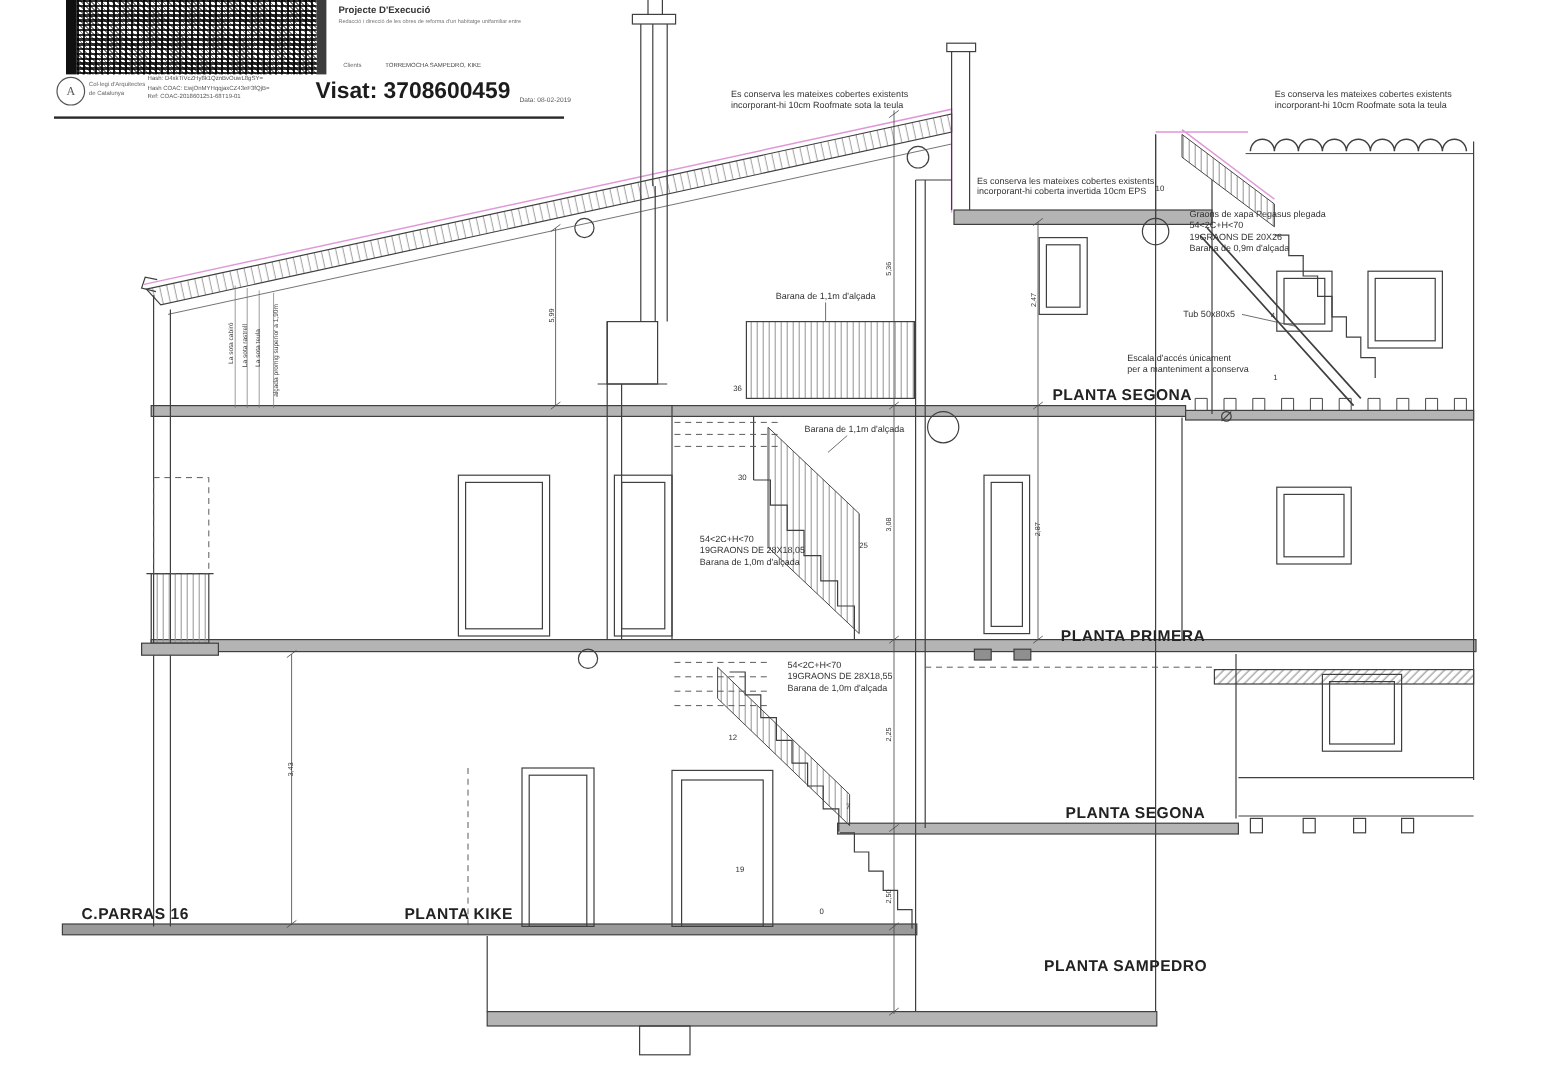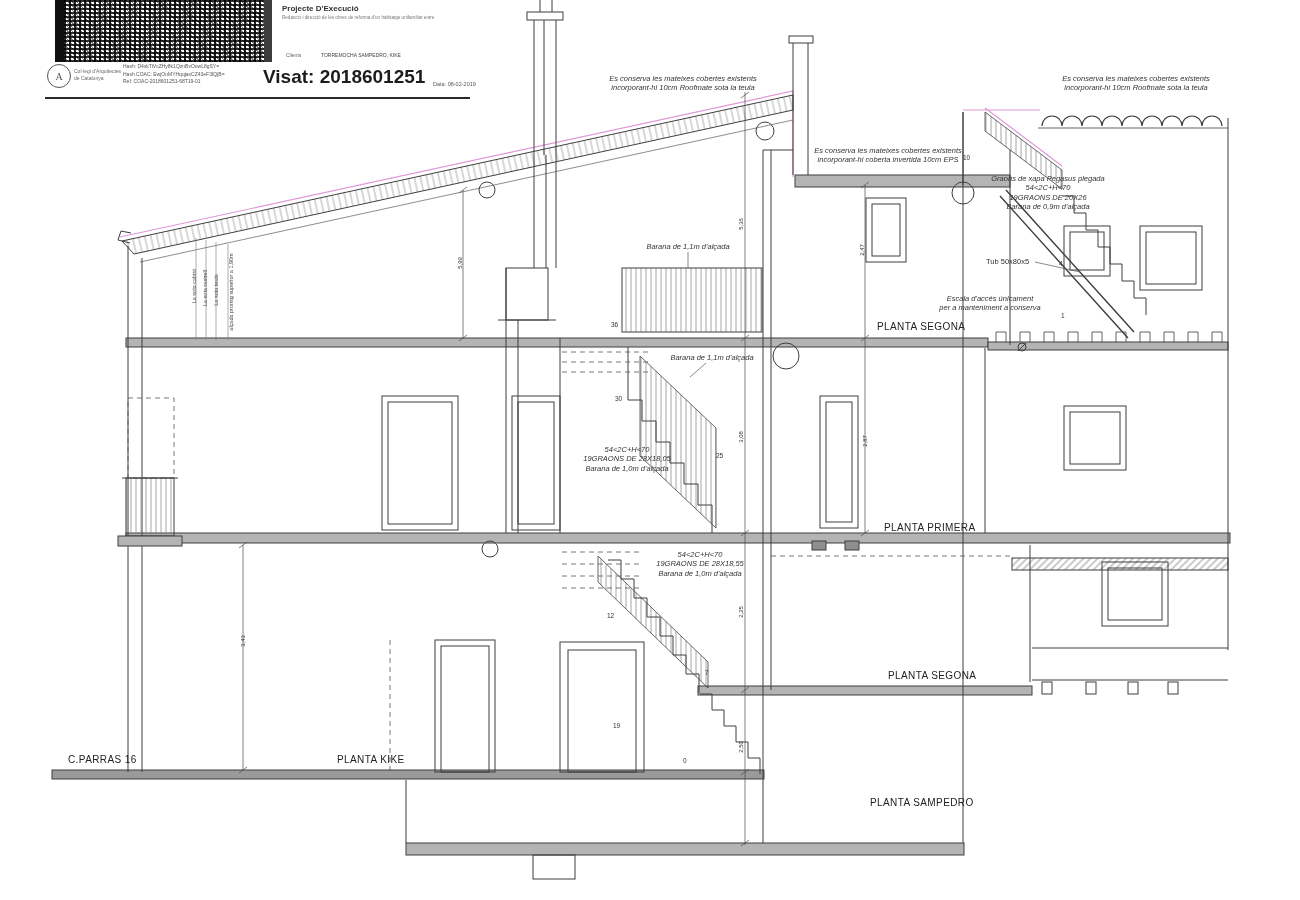--- a/index.html
+++ b/index.html
@@ -1,21 +1,21 @@
 <!DOCTYPE html>
 <html><head>
 <meta charset="utf-8">
 <style>
   html,body{margin:0;padding:0;background:#fff;}
   .sheet{position:relative;width:1300px;height:900px;background:#fff;overflow:hidden;
          font-family:"Liberation Sans",sans-serif;color:#2e2e2e;}
   svg{position:absolute;left:0;top:0;}
   .lbl{position:absolute;font-size:7.5px;line-height:1.25;color:#333;white-space:pre-line;}
-  .ctr{transform:translateX(-50%);text-align:center;font-style:italic;}
-  .flr{font-weight:normal;font-size:10px;letter-spacing:.4px;color:#222;white-space:nowrap;}
+  .ctr{transform:translateX(-50%);}
+  .flr{font-weight:bold;font-size:13px;letter-spacing:.4px;color:#222;white-space:nowrap;}
   .num{font-size:6.5px;color:#333;}
   .dim{font-size:6px;color:#333;transform:translate(-50%,-50%) rotate(-90deg);white-space:nowrap;}
   .rot{font-size:5.5px;color:#444;transform:translate(-50%,-50%) rotate(-90deg);white-space:nowrap;}
   
   .stamp{position:absolute;left:45px;top:0;width:425px;height:97px;border-bottom:2px solid #2a2a2a;}
   .qr{position:absolute;left:10px;top:0;width:200px;height:62px;background-color:#fff;
       border-left:9px solid #101010;border-right:8px solid #3c3c3c;
       background-image:
         repeating-linear-gradient(90deg,rgba(0,0,0,.85) 0 2px,transparent 2px 5px),
         repeating-linear-gradient(0deg,rgba(0,0,0,.8) 0 2px,transparent 2px 4px),
@@ -194,21 +194,21 @@
     <div class="logo">A</div>
     <div class="org">
       <div>Col·legi d'Arquitectes</div>
       <div>de Catalunya</div>
     </div>
     <div class="hashes">
       <div>Hash: D4xkTiVcZHy8k1QznBvOuwL8gSY=</div>
       <div>Hash COAC: EwjOnMYHqqjaxCZ43eF3fQjB=</div>
       <div>Ref: COAC-2018601251-68T19-01</div>
     </div>
-    <div class="visat">Visat: 2018601251</div>
+    <div class="visat">Visat: 3708600459</div>
     <div class="sdate">Data: 08-02-2019</div>
     <div class="ptitle">Projecte D'Execució</div>
     <div class="psub">Redacció i direcció de les obres de reforma d'un habitatge unifamiliar entre</div>
     <div class="cl">Clients</div>
     <div class="clv">TORREMOCHA SAMPEDRO, KIKE</div>
   </div>
 
   <div class="lbl ctr" style="left:683px;top:74px">Es conserva les mateixes cobertes existents
 incorporant-hi 10cm Roofmate sota la teula</div>
   <div class="lbl ctr" style="left:1136px;top:74px">Es conserva les mateixes cobertes existents

